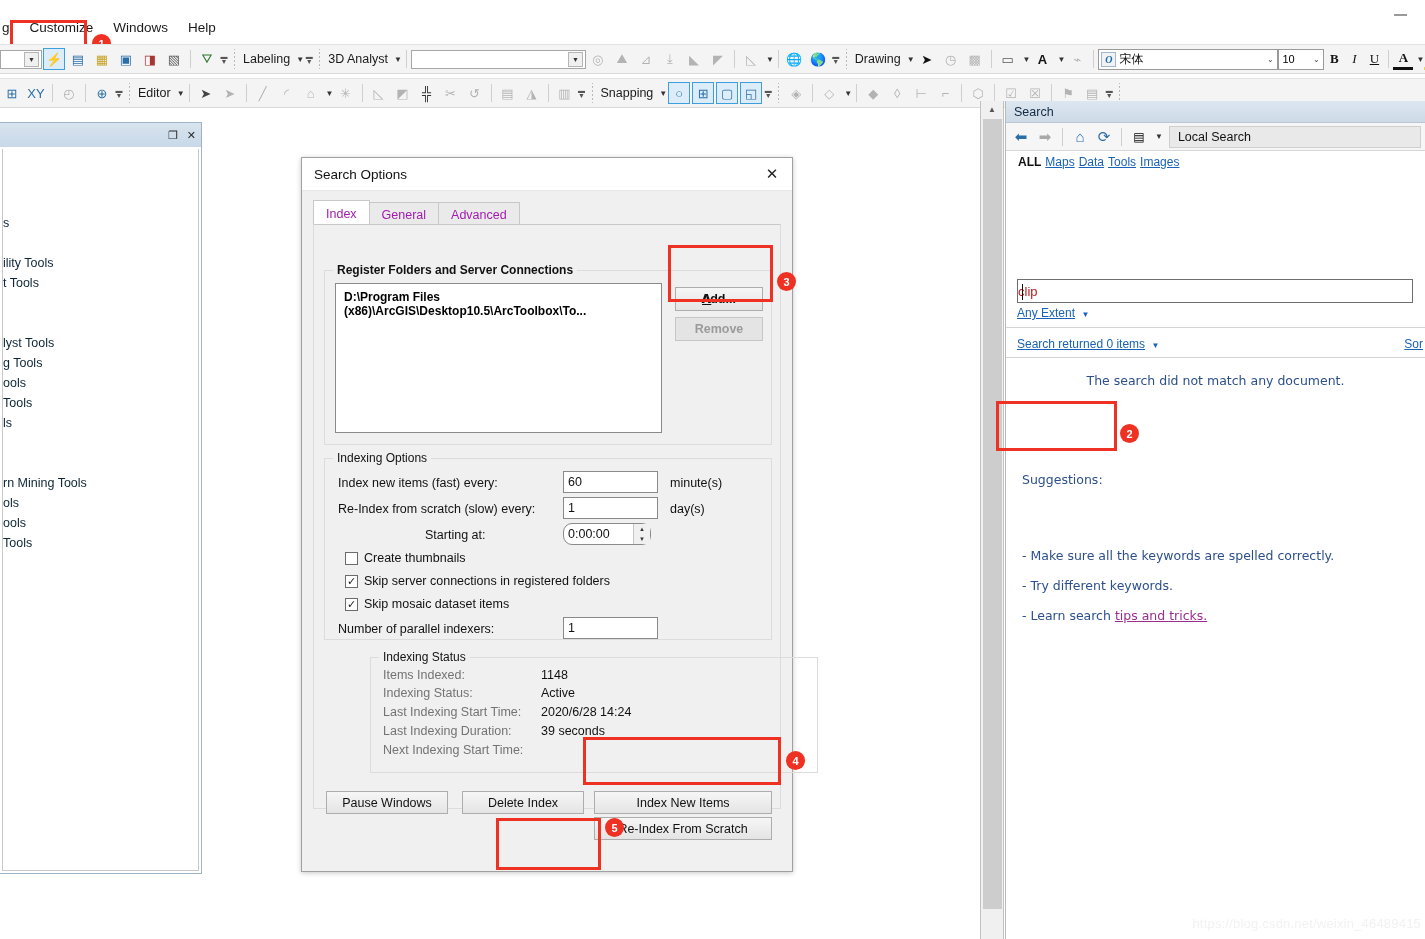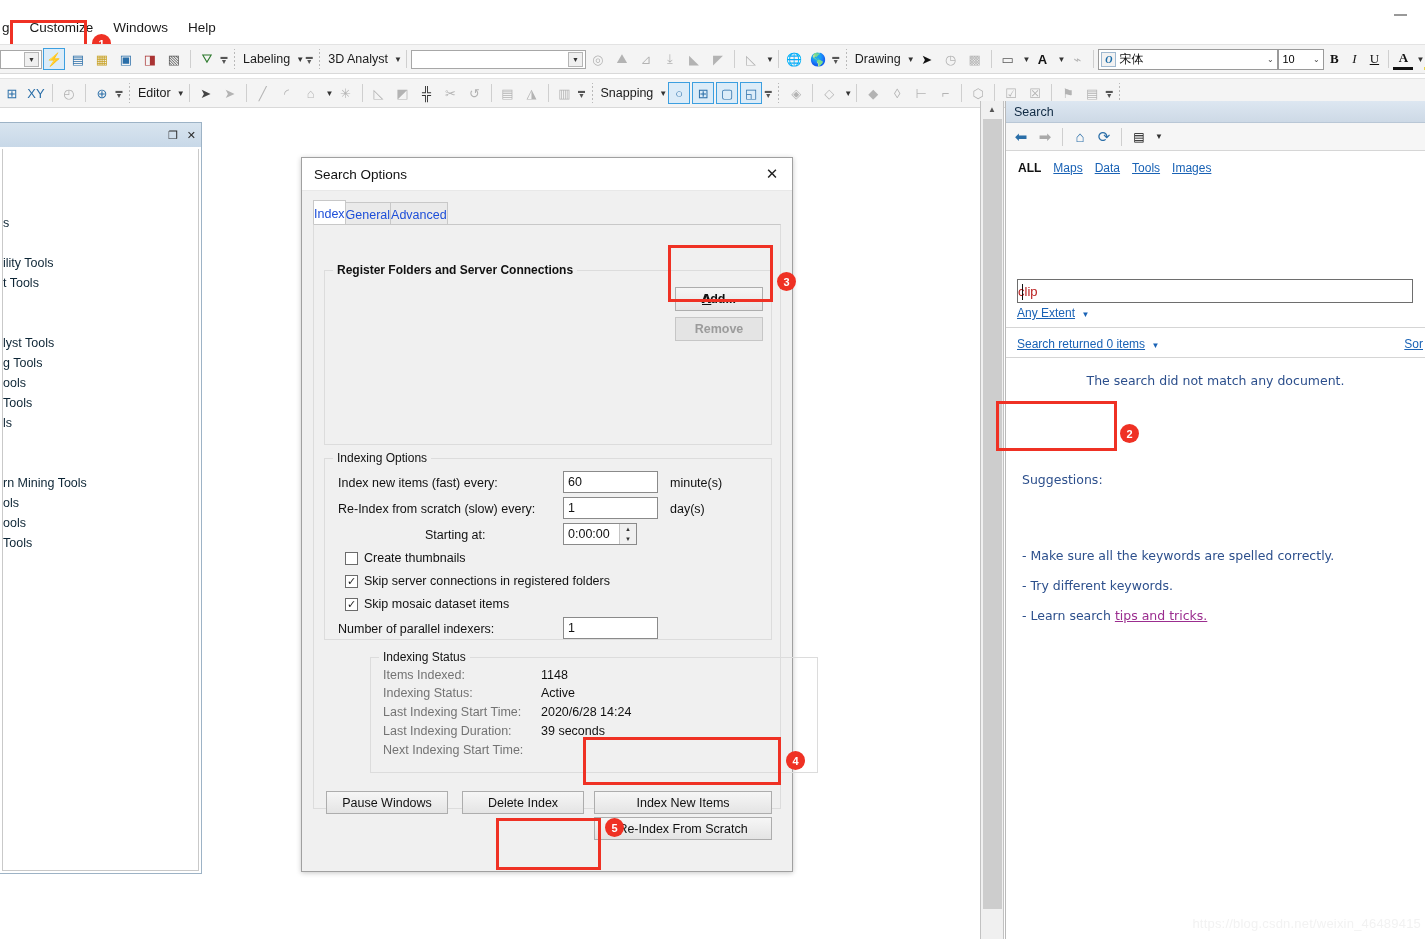--- a/index.html
+++ b/index.html
@@ -143,21 +143,21 @@
   }
   .dlg-title-text { font-size:13.5px; color:#111; flex:1; }
   .dlg-close {
     width:40px; height:32px; display:flex; align-items:center; justify-content:center;
     font-size:15px; color:#222;
   }
   .dlg-body { position:absolute; left:0; top:33px; right:0; bottom:0; background:#f0f0f0; }
 
   .tabstrip { position:absolute; left:11px; top:9px; display:flex; align-items:flex-end; }
   .tab {
-    height:24px; padding:0 0; font-size:12.5px; color:#1d4ed8;
+    height:24px; padding:0 12px; font-size:12.5px; color:#a21caf;
     background:#eaeaea; border:1px solid #c8c8c8; border-bottom:none;
     display:flex; align-items:center; margin-right:-1px;
   }
   .tab.selected { background:#fff; border-color:#c8c8c8; height:26px; }
   .tabpage {
     position:absolute; left:11px; top:33px; right:11px; bottom:62px;
     background:#f0f0f0; border:1px solid #dcdcdc; border-top:1px solid #c8c8c8;
   }
 
   .group { position:absolute; border:1px solid #dcdcdc; }
@@ -218,21 +218,21 @@
   }
   .sp-ic { width:22px; height:22px; display:flex; align-items:center; justify-content:center; font-size:15px; }
   .sp-ic.arrow-b { color:#2a6ea8; }
   .sp-ic.arrow-g { color:#a9a9a9; }
   .sp-combo {
     flex:1; height:22px; background:#e9e9e9; border:1px solid #cfcfcf;
     display:flex; align-items:center; padding-left:8px; font-size:12.5px; color:#111;
     margin-left:4px;
   }
   .sp-cats {
-    height:24px; display:flex; align-items:flex-end; gap:12px;
+    height:24px; display:flex; align-items:flex-start; gap:4px;
     padding:4px 12px 0 12px; font-size:12px;
   }
   .cat { color:#1962b5; text-decoration:underline; }
   .cat.active { color:#111; font-weight:bold; text-decoration:none; }
   .sp-searchbox {
     position:absolute; left:11px; top:178px; width:396px; height:24px;
     border:1px solid #6e6e6e; background:#fff;
     display:flex; align-items:center; padding-left:0; font-size:13px; color:#b91c1c;text-align:center;
   }
   .caret-bar {
@@ -479,40 +479,43 @@
     <div class="tabstrip">
       <div class="tab selected">Index</div>
       <div class="tab">General</div>
       <div class="tab">Advanced</div>
     </div>
 
     <div class="tabpage">
 
       <div class="group" style="left:10px; top:45px; width:448px; height:175px;font-weight:bold;">
         <span class="group-title">Register Folders and Server Connections</span>
+        <div class="listbox" style="left:10px; top:12px; width:327px; height:150px;">
+          <div>D:\Program Files (x86)\ArcGIS\Desktop10.5\ArcToolbox\To...</div>
+        </div>
         <div class="btn" style="position:absolute; left:350px; top:16px; width:88px; height:24px;">
           <span class="u" style="text-decoration-skip-ink:none;"><span style="text-decoration:underline">A</span></span>
             <span style="margin-left:-10px">Add...</span>
         </div>
         <div class="btn disabled" style="position:absolute; left:350px; top:46px; width:88px; height:24px;">Remove</div>
       </div>
 
       <div class="group" style="left:10px; top:233px; width:448px; height:182px;">
         <span class="group-title">Indexing Options</span>
 
         <span class="fld-label" style="left:13px; top:17px;">Index new items (fast) every:</span>
         <div class="input" style="left:238px; top:12px; width:95px; height:22px;">60</div>
         <span class="fld-label" style="left:345px; top:17px;">minute(s)</span>
 
         <span class="fld-label" style="left:13px; top:43px;">Re-Index from scratch (slow) every:</span>
         <div class="input" style="left:238px; top:38px; width:95px; height:22px;">1</div>
         <span class="fld-label" style="left:345px; top:43px;">day(s)</span>
 
         <span class="fld-label" style="left:100px; top:69px;">Starting at:</span>
-        <div class="input" style="left:238px; top:64px; width:74px; height:22px;">
+        <div class="input" style="left:238px; top:64px; width:88px; height:22px;border-radius:9px;">
           <span>0:00:00</span>
           <span class="spin">
               <div>▲</div>
               <div>▼</div>
             </span>
         </div>
 
         <div class="cb-row" style="left:20px; top:92px;">
           <span class="cbox"></span>
           <span>Create thumbnails</span>
@@ -572,20 +575,21 @@
   <div class="sp-title">Search</div>
   <div class="sp-toolbar">
     <span class="sp-ic arrow-b">⬅</span>
     <span class="sp-ic arrow-g">➡</span>
     <span class="tb-sep" style="height:18px"></span>
     <span class="sp-ic" style="color:#2a6ea8">⌂</span>
     <span class="sp-ic" style="color:#2a6ea8">⟳</span>
     <span class="tb-sep" style="height:18px"></span>
     <span class="sp-ic" style="font-size:12px">▤</span>
     <span class="caret">▼</span>
+    <span class="sp-combo">Local Search</span>
   </div>
 
   <div class="sp-cats">
     <span class="cat active">ALL</span>
     <span class="cat">Maps</span>
     <span class="cat">Data</span>
     <span class="cat">Tools</span>
     <span class="cat">Images</span>
   </div>
 

